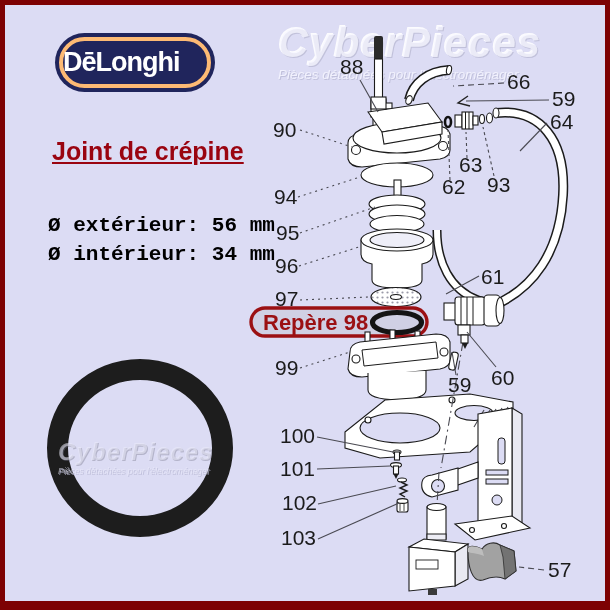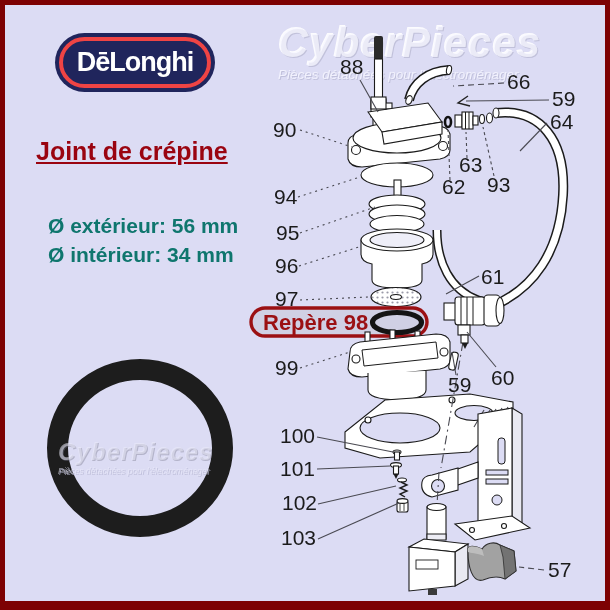--- a/index.html
+++ b/index.html
@@ -13,36 +13,37 @@
   .frame.left{left:0;top:0;width:5px;height:610px;}
   .frame.right{right:0;top:0;width:5px;height:610px;}
   .frame.bottom{left:0;bottom:0;width:610px;height:9px;}
 
   .logo{
     position:absolute;left:55px;top:33px;width:160px;height:59px;
     background:#20255c;border-radius:30px;z-index:10;
   }
   .logo-inner{
     position:absolute;left:4px;top:4px;right:4px;bottom:4px;
-    border:4px solid #ef4444;border-radius:26px;
-    display:flex;align-items:center;justify-content:center;
+    border:4px solid #fdba74;border-radius:26px;
+    display:flex;align-items:center;justify-content:flex-start;
   }
   .logo-text{
     color:#ffffff;font-weight:bold;font-size:27px;letter-spacing:-1px;
   }
 
   .title{
-    position:absolute;left:36px;top:137px;z-index:10;
+    position:absolute;left:52px;top:137px;z-index:10;
     color:#9a0410;font-size:25px;font-weight:bold;
     text-decoration:underline;
   }
   .specs{
     position:absolute;left:48px;top:211px;z-index:10;
-    color:#0f766e;font-size:21px;font-weight:bold;line-height:29px;
+    color:#000000;font-size:21px;font-weight:bold;line-height:29px;
     white-space:nowrap;
+    font-family:Liberation Mono, monospace;
   }
 
   .oring{
     position:absolute;left:47px;top:359px;width:186px;height:178px;
     border:21px solid #1d1d1d;border-radius:50%;
     box-sizing:border-box;z-index:5;
   }
 
   .wm{position:absolute;z-index:3;color:#ebebfc;font-style:italic;text-align:left;}
   .wm .wm-name{

